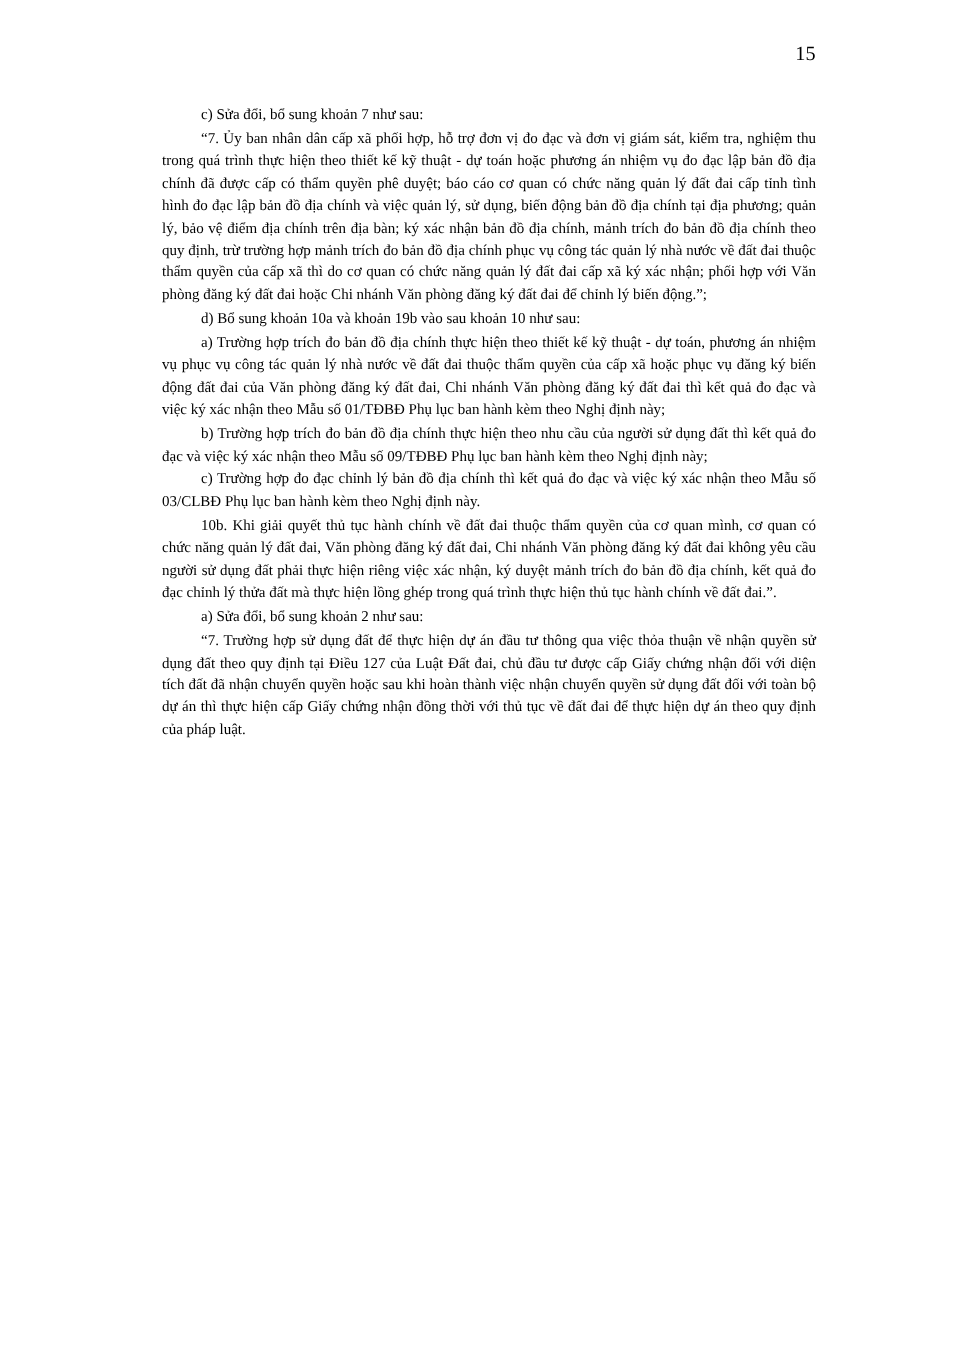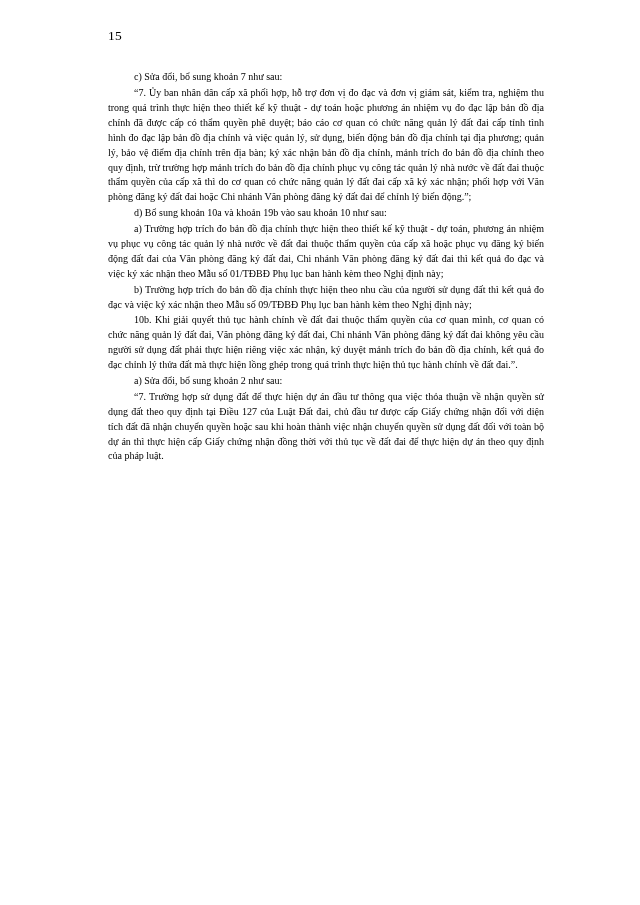--- a/index.html
+++ b/index.html
@@ -14,21 +14,21 @@
     color: #000000;
   }
   .page {
     position: relative;
     width: 640px;
     height: 905px;
     box-sizing: border-box;
     padding: 28px 96px 30px 108px;
   }
   .page-number {
-    text-align: left;
+    text-align: right;
     font-size: 13.5px;
     line-height: 1.2;
     margin-bottom: 26px;
     letter-spacing: 0.2px;
   }
   .body-text {
     font-size: 10px;
     line-height: 1.49;
     text-align: justify;
     text-justify: inter-word;
@@ -44,17 +44,18 @@
 <body>
 
 <div class="page">
   <div class="page-number">15</div>
   <div class="body-text">
     <p>c) Sửa đổi, bổ sung khoản 7 như sau:</p>
     <p>“7. Ủy ban nhân dân cấp xã phối hợp, hỗ trợ đơn vị đo đạc và đơn vị giám sát, kiểm tra, nghiệm thu trong quá trình thực hiện theo thiết kế kỹ thuật - dự toán hoặc phương án nhiệm vụ đo đạc lập bản đồ địa chính đã được cấp có thẩm quyền phê duyệt; báo cáo cơ quan có chức năng quản lý đất đai cấp tỉnh tình hình đo đạc lập bản đồ địa chính và việc quản lý, sử dụng, biến động bản đồ địa chính tại địa phương; quản lý, bảo vệ điểm địa chính trên địa bàn; ký xác nhận bản đồ địa chính, mảnh trích đo bản đồ địa chính theo quy định, trừ trường hợp mảnh trích đo bản đồ địa chính phục vụ công tác quản lý nhà nước về đất đai thuộc thẩm quyền của cấp xã thì do cơ quan có chức năng quản lý đất đai cấp xã ký xác nhận; phối hợp với Văn phòng đăng ký đất đai hoặc Chi nhánh Văn phòng đăng ký đất đai để chỉnh lý biến động.”;</p>
     <p>d) Bổ sung khoản 10a và khoản 19b vào sau khoản 10 như sau:</p>
     <p>a) Trường hợp trích đo bản đồ địa chính thực hiện theo thiết kế kỹ thuật - dự toán, phương án nhiệm vụ phục vụ công tác quản lý nhà nước về đất đai thuộc thẩm quyền của cấp xã hoặc phục vụ đăng ký biến động đất đai của Văn phòng đăng ký đất đai, Chi nhánh Văn phòng đăng ký đất đai thì kết quả đo đạc và việc ký xác nhận theo Mẫu số 01/TĐBĐ Phụ lục ban hành kèm theo Nghị định này;</p>
     <p>b) Trường hợp trích đo bản đồ địa chính thực hiện theo nhu cầu của người sử dụng đất thì kết quả đo đạc và việc ký xác nhận theo Mẫu số 09/TĐBĐ Phụ lục ban hành kèm theo Nghị định này;</p>
+    <p>c) Trường hợp đo đạc chỉnh lý bản đồ địa chính thì kết quả đo đạc và việc ký xác nhận theo Mẫu số 03/CLBĐ Phụ lục ban hành kèm theo Nghị định này.</p>
     <p>10b. Khi giải quyết thủ tục hành chính về đất đai thuộc thẩm quyền của cơ quan mình, cơ quan có chức năng quản lý đất đai, Văn phòng đăng ký đất đai, Chi nhánh Văn phòng đăng ký đất đai không yêu cầu người sử dụng đất phải thực hiện riêng việc xác nhận, ký duyệt mảnh trích đo bản đồ địa chính, kết quả đo đạc chỉnh lý thửa đất mà thực hiện lồng ghép trong quá trình thực hiện thủ tục hành chính về đất đai.”.</p>
     <p>a) Sửa đổi, bổ sung khoản 2 như sau:</p>
     <p>“7. Trường hợp sử dụng đất để thực hiện dự án đầu tư thông qua việc thỏa thuận về nhận quyền sử dụng đất theo quy định tại Điều 127 của Luật Đất đai, chủ đầu tư được cấp Giấy chứng nhận đối với diện tích đất đã nhận chuyển quyền hoặc sau khi hoàn thành việc nhận chuyển quyền sử dụng đất đối với toàn bộ dự án thì thực hiện cấp Giấy chứng nhận đồng thời với thủ tục về đất đai để thực hiện dự án theo quy định của pháp luật.</p>
   </div>
 </div>
 
 </body></html>

